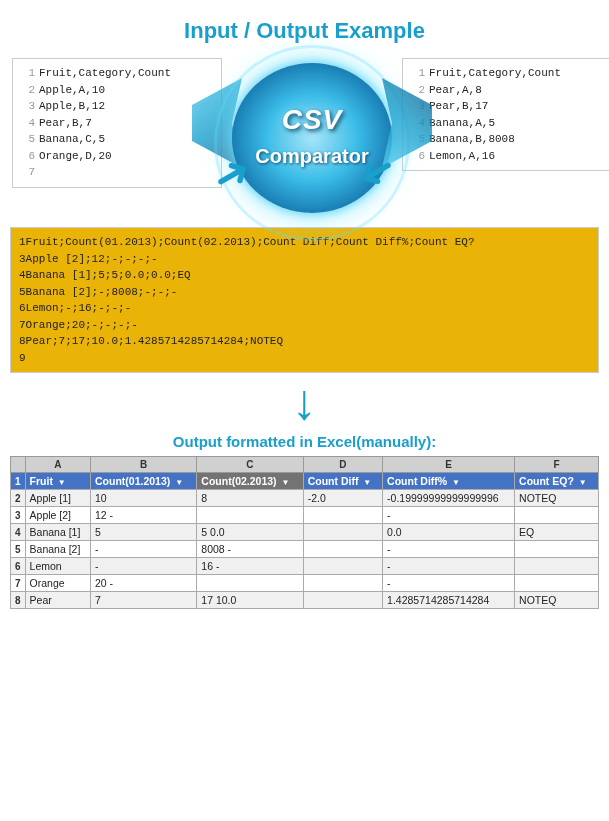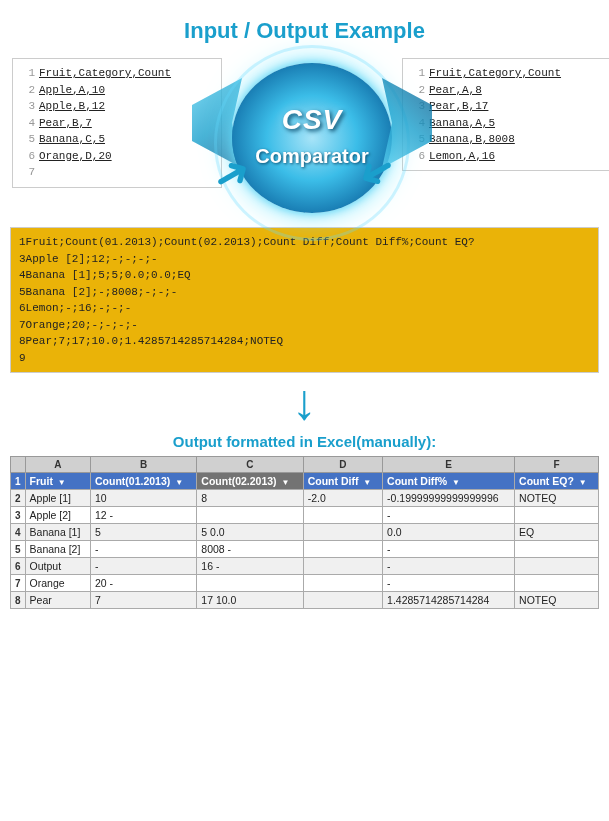--- a/index.html
+++ b/index.html
@@ -38,21 +38,20 @@
     }
     .csv-box .line-num {
       color: #999;
       min-width: 14px;
       text-align: right;
       margin-right: 4px;
       user-select: none;
     }
     .csv-box .line-content {
       color: #222;
-      text-decoration: underline;
     }
 
     
     .logo-visual {
       width: 180px;
       height: 160px;
       position: relative;
       display: flex;
       align-items: center;
       justify-content: center;
@@ -421,21 +420,21 @@
           <td class="row-num">5</td>
           <td>Banana [2]</td>
           <td>-</td>
           <td>8008 -</td>
           <td></td>
           <td>-</td>
           <td></td>
         </tr>
         <tr class="data-row">
           <td class="row-num">6</td>
-          <td>Output</td>
+          <td>Lemon</td>
           <td>-</td>
           <td>16 -</td>
           <td></td>
           <td>-</td>
           <td></td>
         </tr>
         <tr class="data-row">
           <td class="row-num">7</td>
           <td>Orange</td>
           <td>20 -</td>

